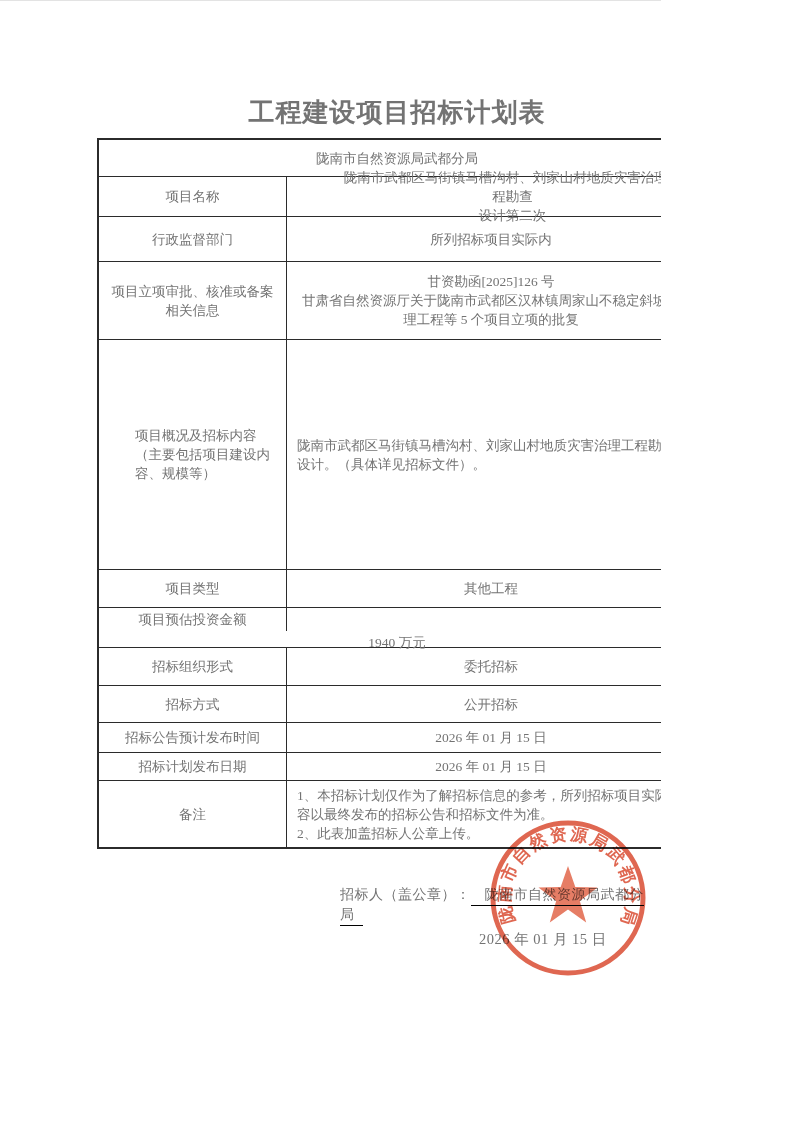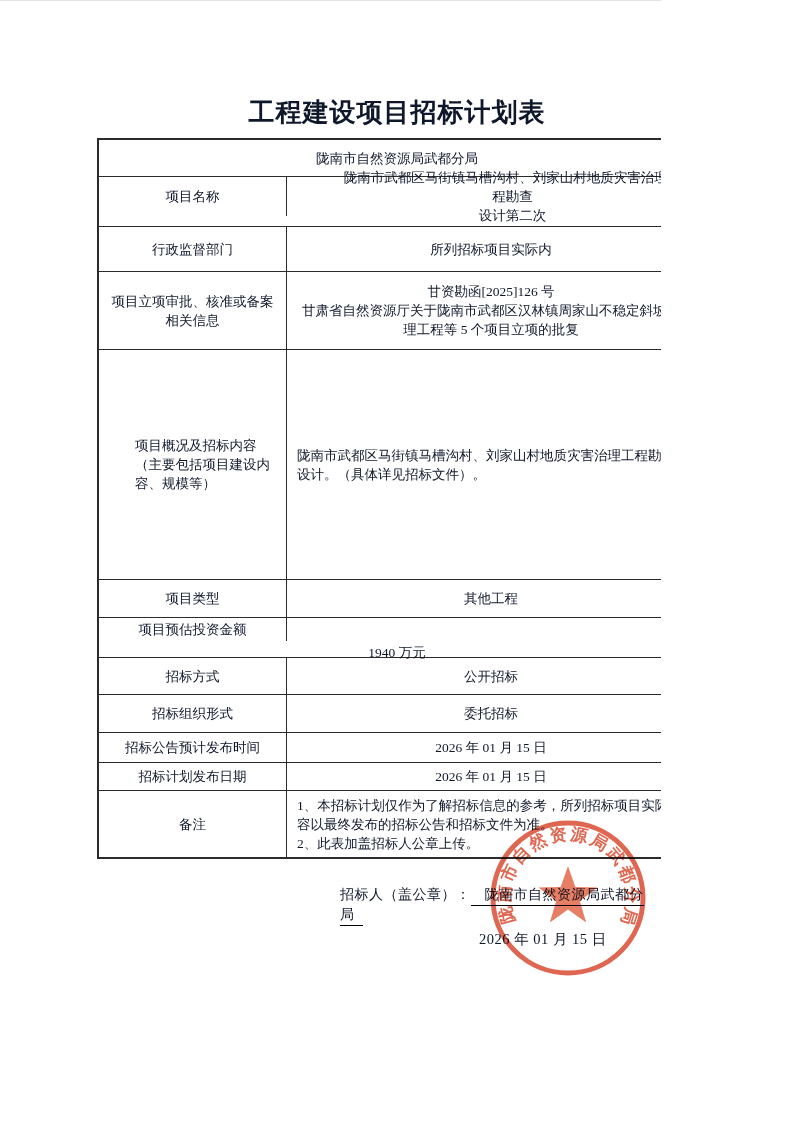--- a/index.html
+++ b/index.html
@@ -3,21 +3,21 @@
 <meta charset="utf-8">
 <style>
   html, body { margin: 0; padding: 0; background: #ffffff; }
   .page {
     position: relative;
     width: 661px;
     height: 1122px;
     background: #ffffff;
     overflow: hidden;
     font-family: "Liberation Serif", "DejaVu Serif", serif;
-    color: #0f172a;
+    color: #737373;
     border-top: 1px solid #e3e3e3;
     box-sizing: border-box;
   }
   .doc-title {
     position: absolute;
     top: 95px;
     left: 97px;
     width: 600px;
     text-align: center;
     font-size: 26px;
@@ -58,21 +58,21 @@
     text-align: center;
     padding: 2px 10px;
     font-size: 13.5px;
     line-height: 19px;
     white-space: pre-line;
   }
   .t-row.left-value .t-value { justify-content: flex-start; text-align: left; }
   .t-row.left-label .t-label { justify-content: flex-start; text-align: left; padding-left: 36px; }
   .r0  { height: 36px; }
   .r1  { height: 40px; gap: 43px; }
-  .r2  { height: 45px; margin-top: 10px; }
+  .r2  { height: 45px; }
   .r3  { height: 78px; }
   .r4  { height: 230px; }
   .r5  { height: 38px; }
   .r6  { height: 40px; flex-direction: column; }
   .r7  { height: 38px; }
   .r8  { height: 37px; }
   .r9  { height: 30px; }
   .r10 { height: 28px; }
   .r11 { height: 67px; }
   .signer-line {
@@ -154,28 +154,28 @@
     <div class="t-row r5">
       <div class="t-label">项目类型</div>
       <div class="t-value">其他工程</div>
     </div>
 
     <div class="t-row r6">
       <div class="t-label">项目预估投资金额</div>
       <div class="t-value">1940 万元</div>
     </div>
 
+    <div class="t-row r7">
+      <div class="t-label">招标组织形式</div>
+      <div class="t-value">委托招标</div>
+    </div>
+
     <div class="t-row r8">
       <div class="t-label">招标方式</div>
       <div class="t-value">公开招标</div>
-    </div>
-
-    <div class="t-row r7">
-      <div class="t-label">招标组织形式</div>
-      <div class="t-value">委托招标</div>
     </div>
 
     <div class="t-row r9">
       <div class="t-label">招标公告预计发布时间</div>
       <div class="t-value">2026 年 01 月 15 日</div>
     </div>
 
     <div class="t-row r10">
       <div class="t-label">招标计划发布日期</div>
       <div class="t-value">2026 年 01 月 15 日</div>

